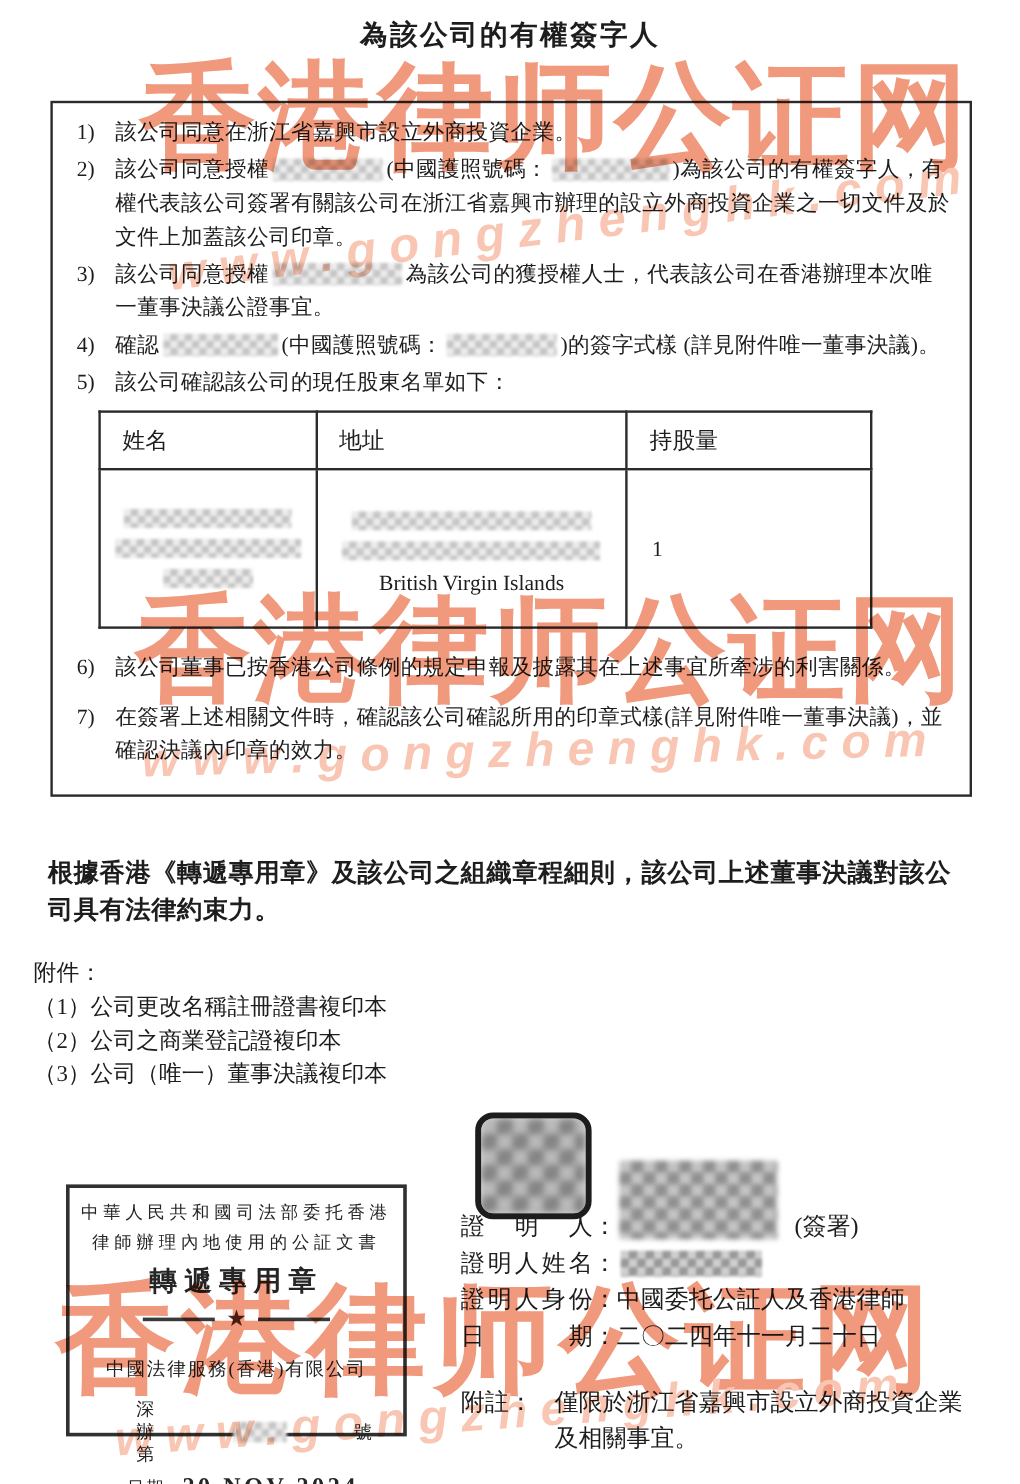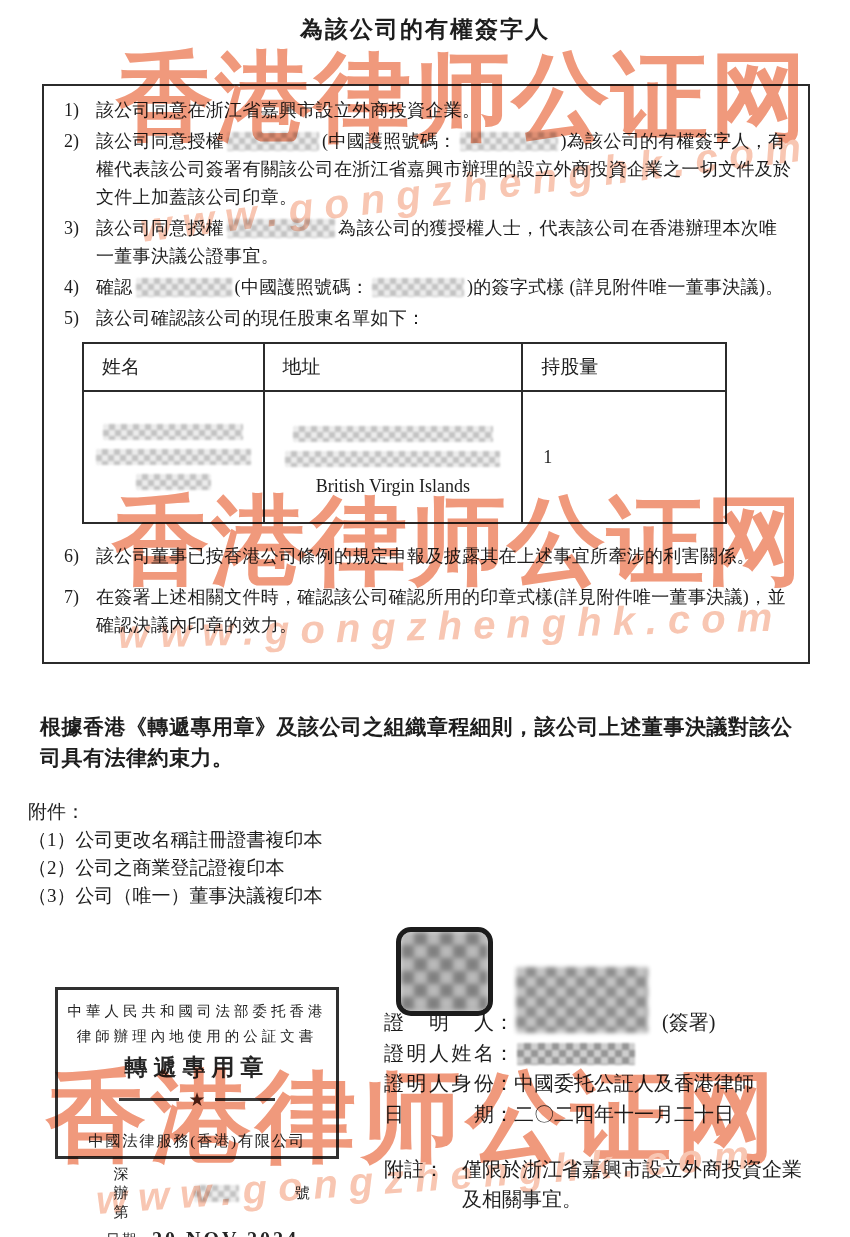--- a/index.html
+++ b/index.html
@@ -73,21 +73,21 @@
 
   
   .binding {
     position:absolute; left:40px; top:712px; width:772px; z-index:1;
     font-size:21px; font-weight:bold; line-height:31px; letter-spacing:0.5px;
   }
   .attachments { position:absolute; left:28px; top:798px; z-index:1; font-size:19px; line-height:28px; }
 
   
   .stamp {
-    position:absolute; left:55px; top:987px; width:284px; height:172px; z-index:1;
+    position:absolute; left:55px; top:987px; width:284px; height:210px; z-index:1;
     border:3px solid #303030; box-sizing:border-box; color:#252525;
     text-align:center; padding-top:9px;
   }
   .stamp-line { font-size:14.5px; letter-spacing:4px; line-height:25px; white-space:nowrap; }
   .stamp-title { font-size:23px; font-weight:bold; letter-spacing:6px; margin-top:3px; }
   .star-row { display:flex; align-items:center; justify-content:center; gap:9px; margin-top:7px; }
   .star-row .bar { width:60px; height:3px; background:#3a3a3a; }
   .star { font-size:19px; color:#4d2e24; line-height:1; }
   .stamp-org { font-size:15.5px; letter-spacing:1.5px; margin-top:22px; white-space:nowrap; }
   .stamp-ref { display:flex; align-items:center; margin:13px 24px 0 48px; font-size:15px; letter-spacing:2px;gap:48px; }

